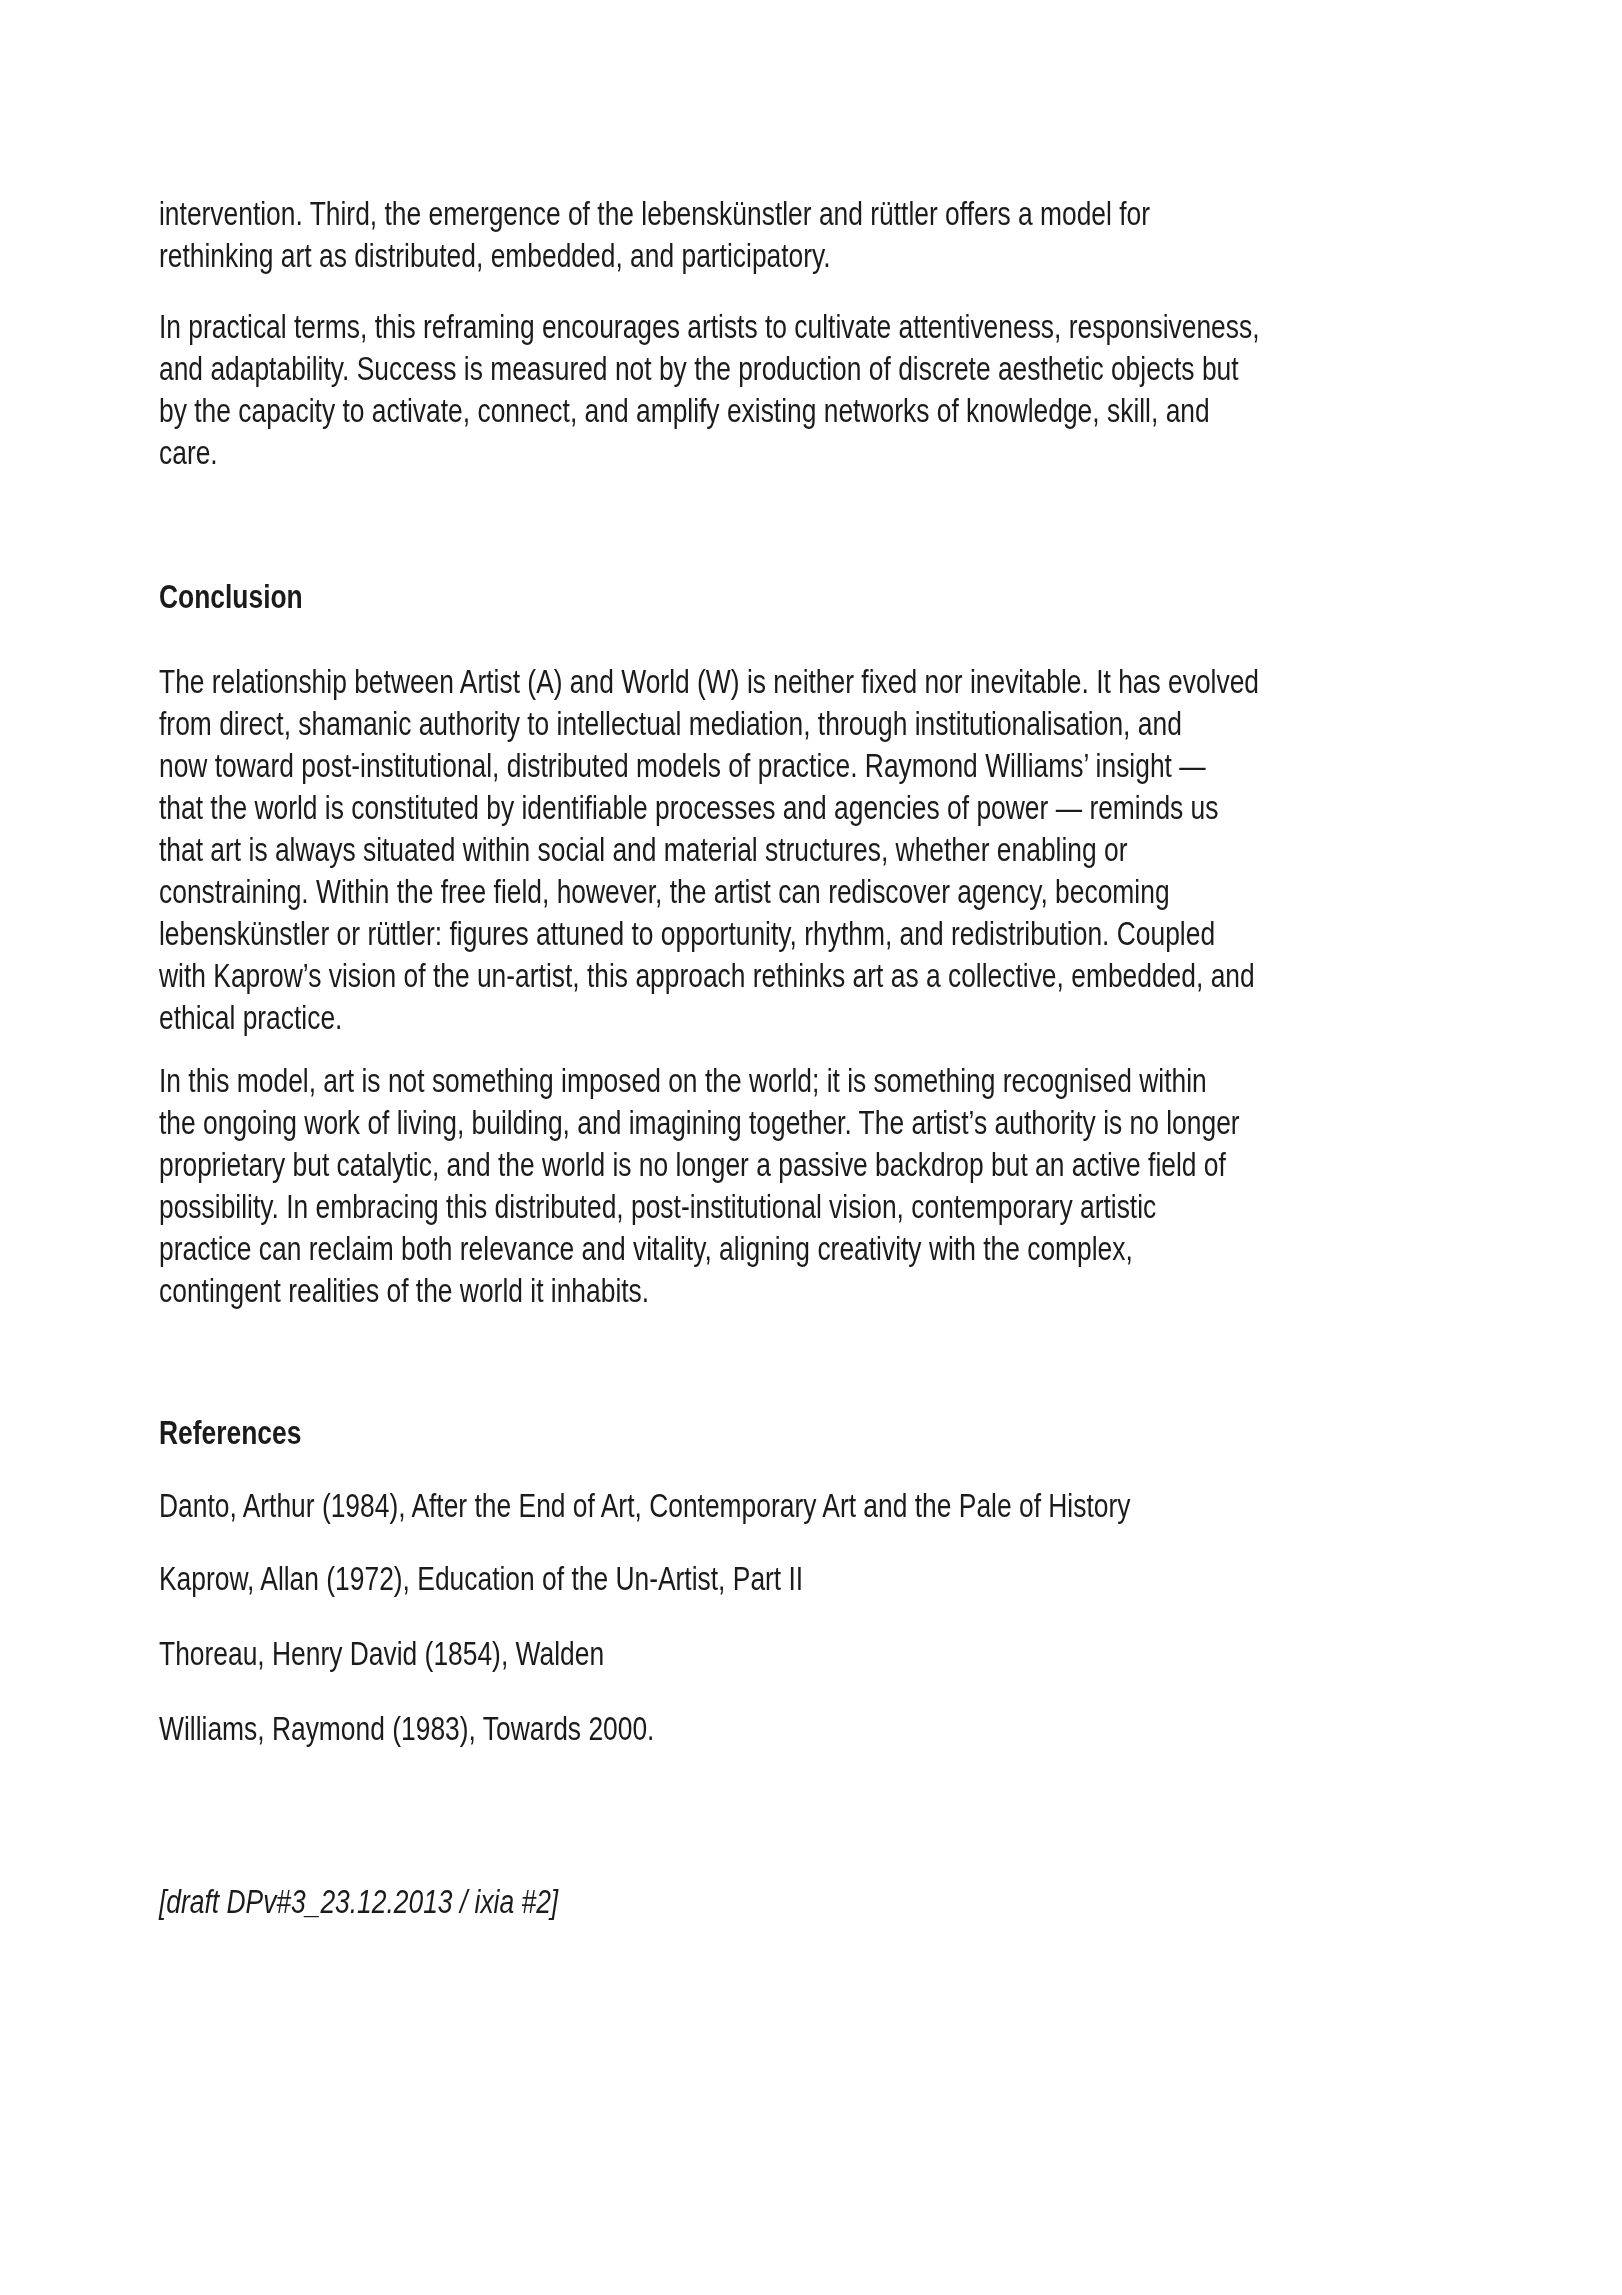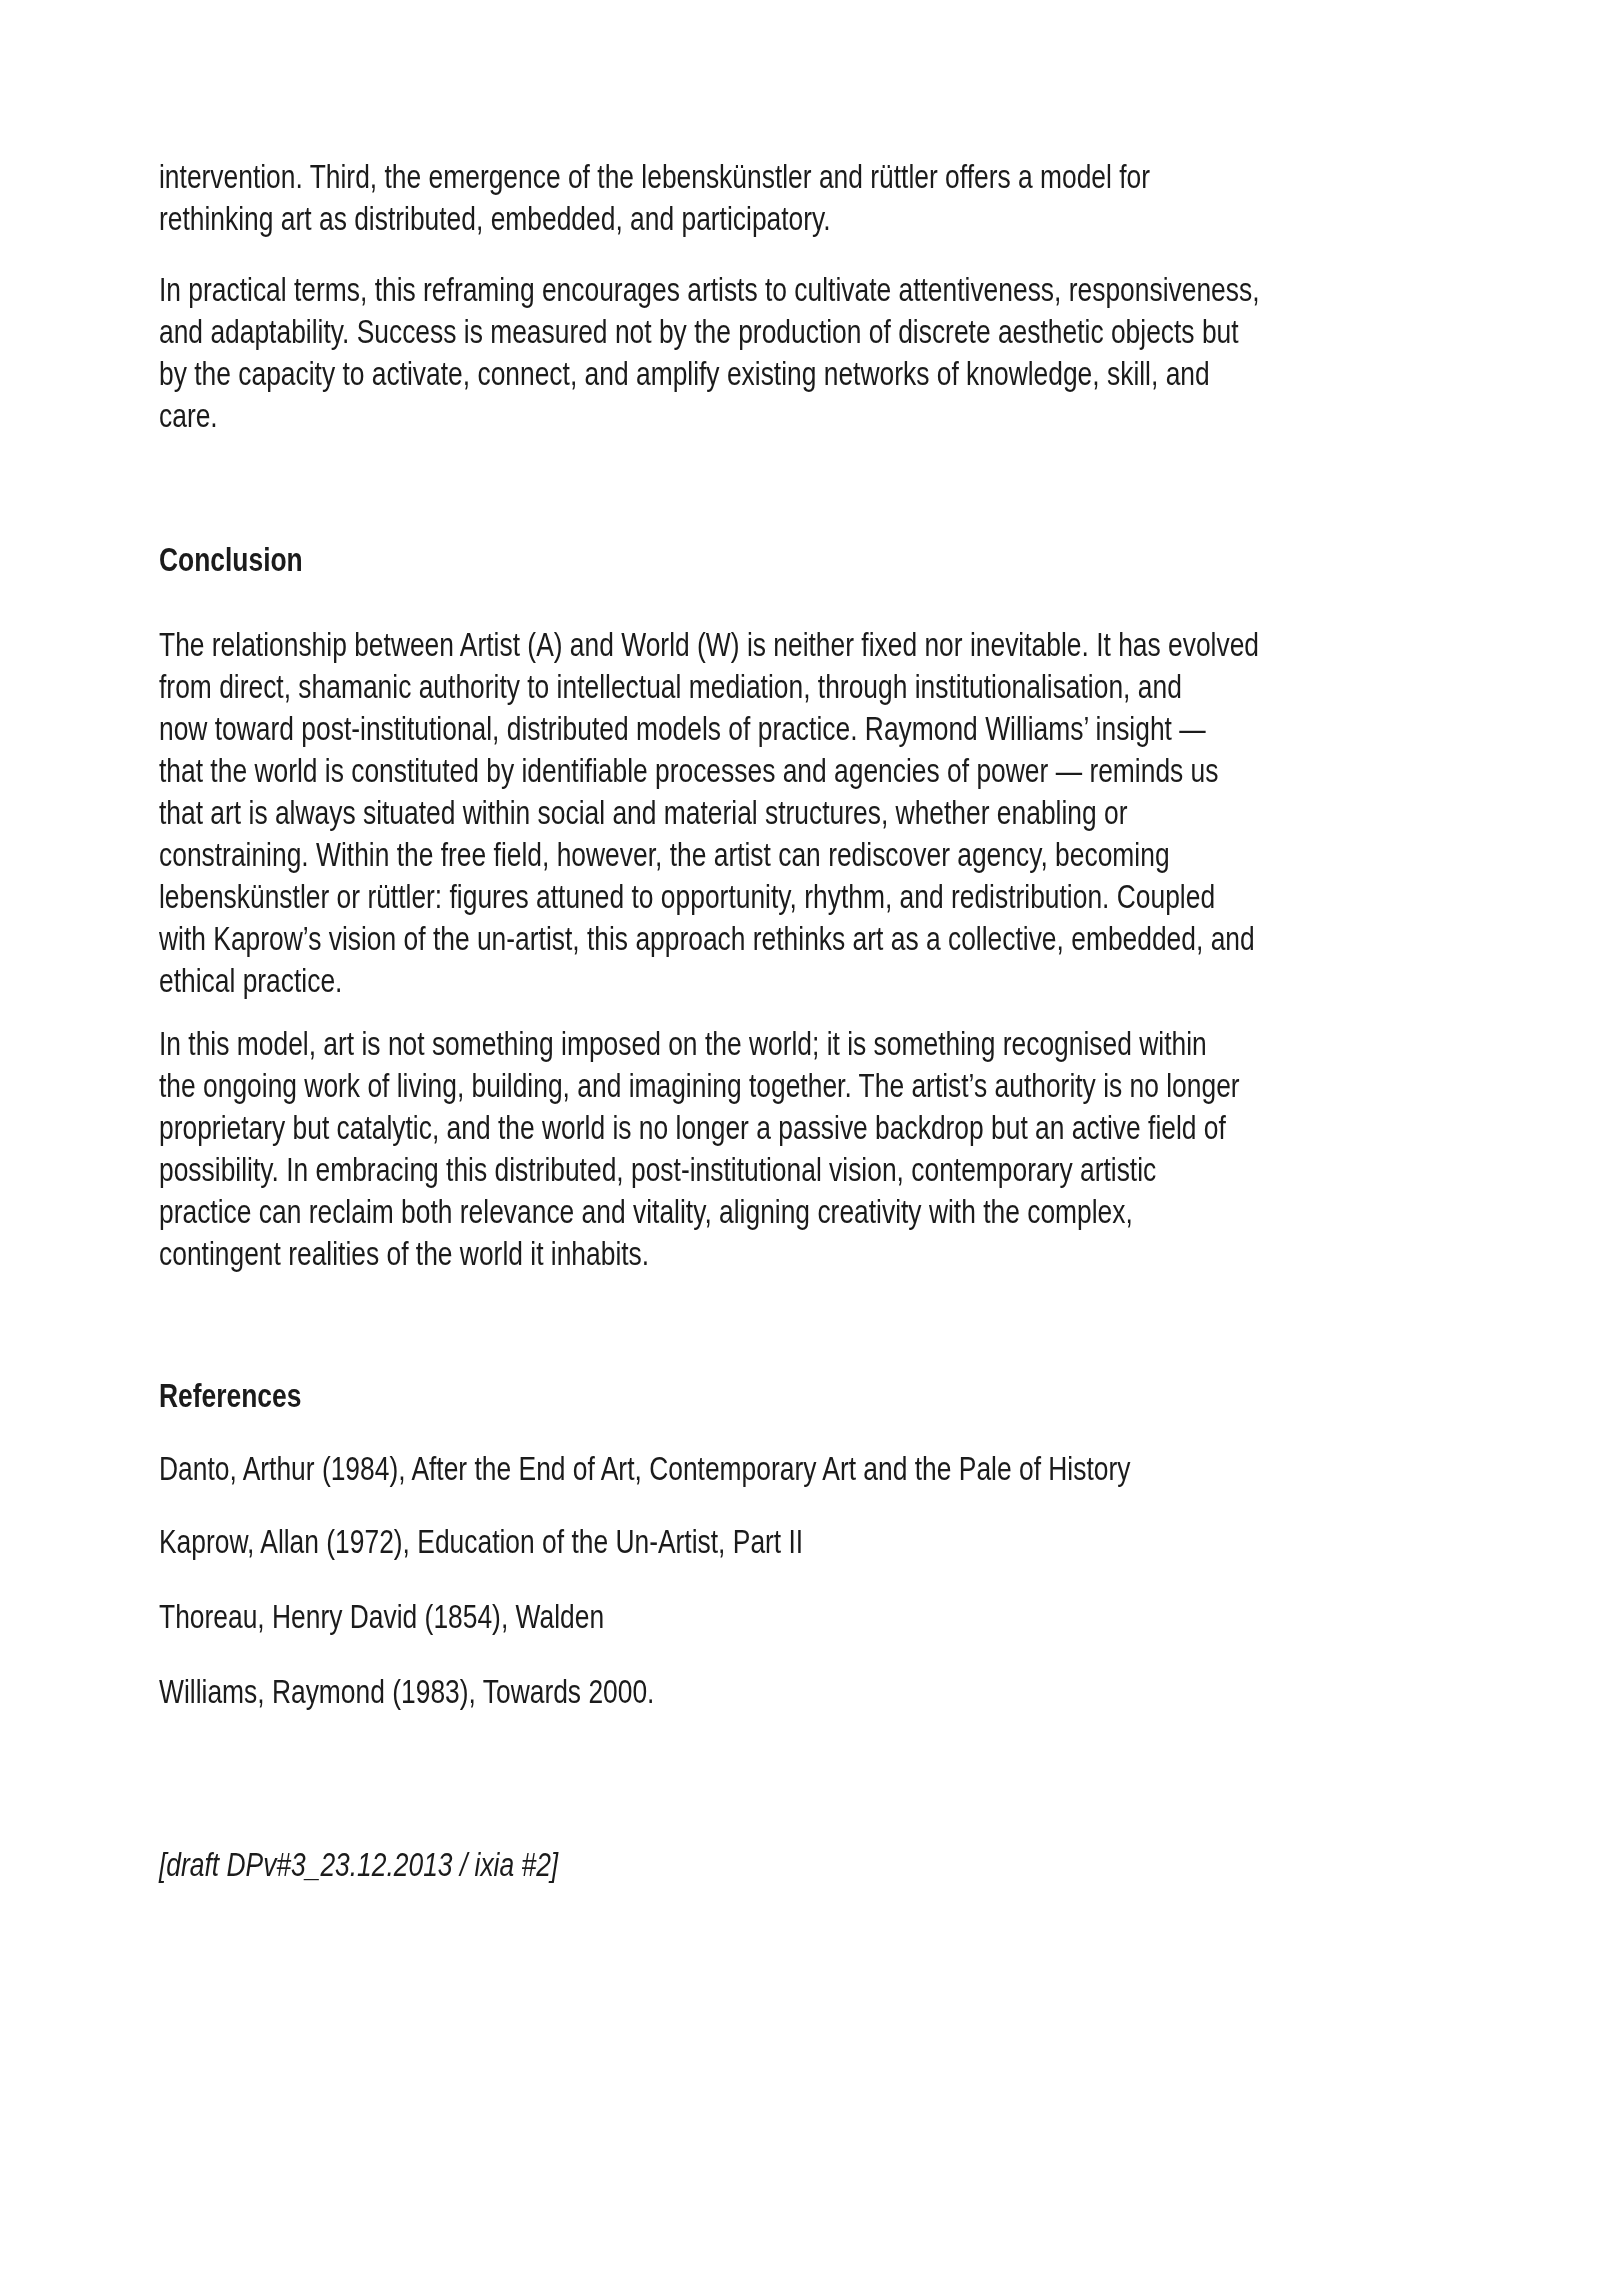--- a/index.html
+++ b/index.html
@@ -7,20 +7,21 @@
     padding: 0;
     background: #ffffff;
   }
   .page {
     position: relative;
     width: 1622px;
     height: 2040px;
     background: #ffffff;
     overflow: hidden;
     font-family: "Liberation Sans", "DejaVu Sans", sans-serif;
+    margin-top: 37px;
   }
   .block {
     position: absolute;
     left: 159px;
     color: #1b1b1b;
     font-size: 33px;
     line-height: 42px;
     white-space: pre;
     transform: scaleX(0.8);
     transform-origin: 0 0;

